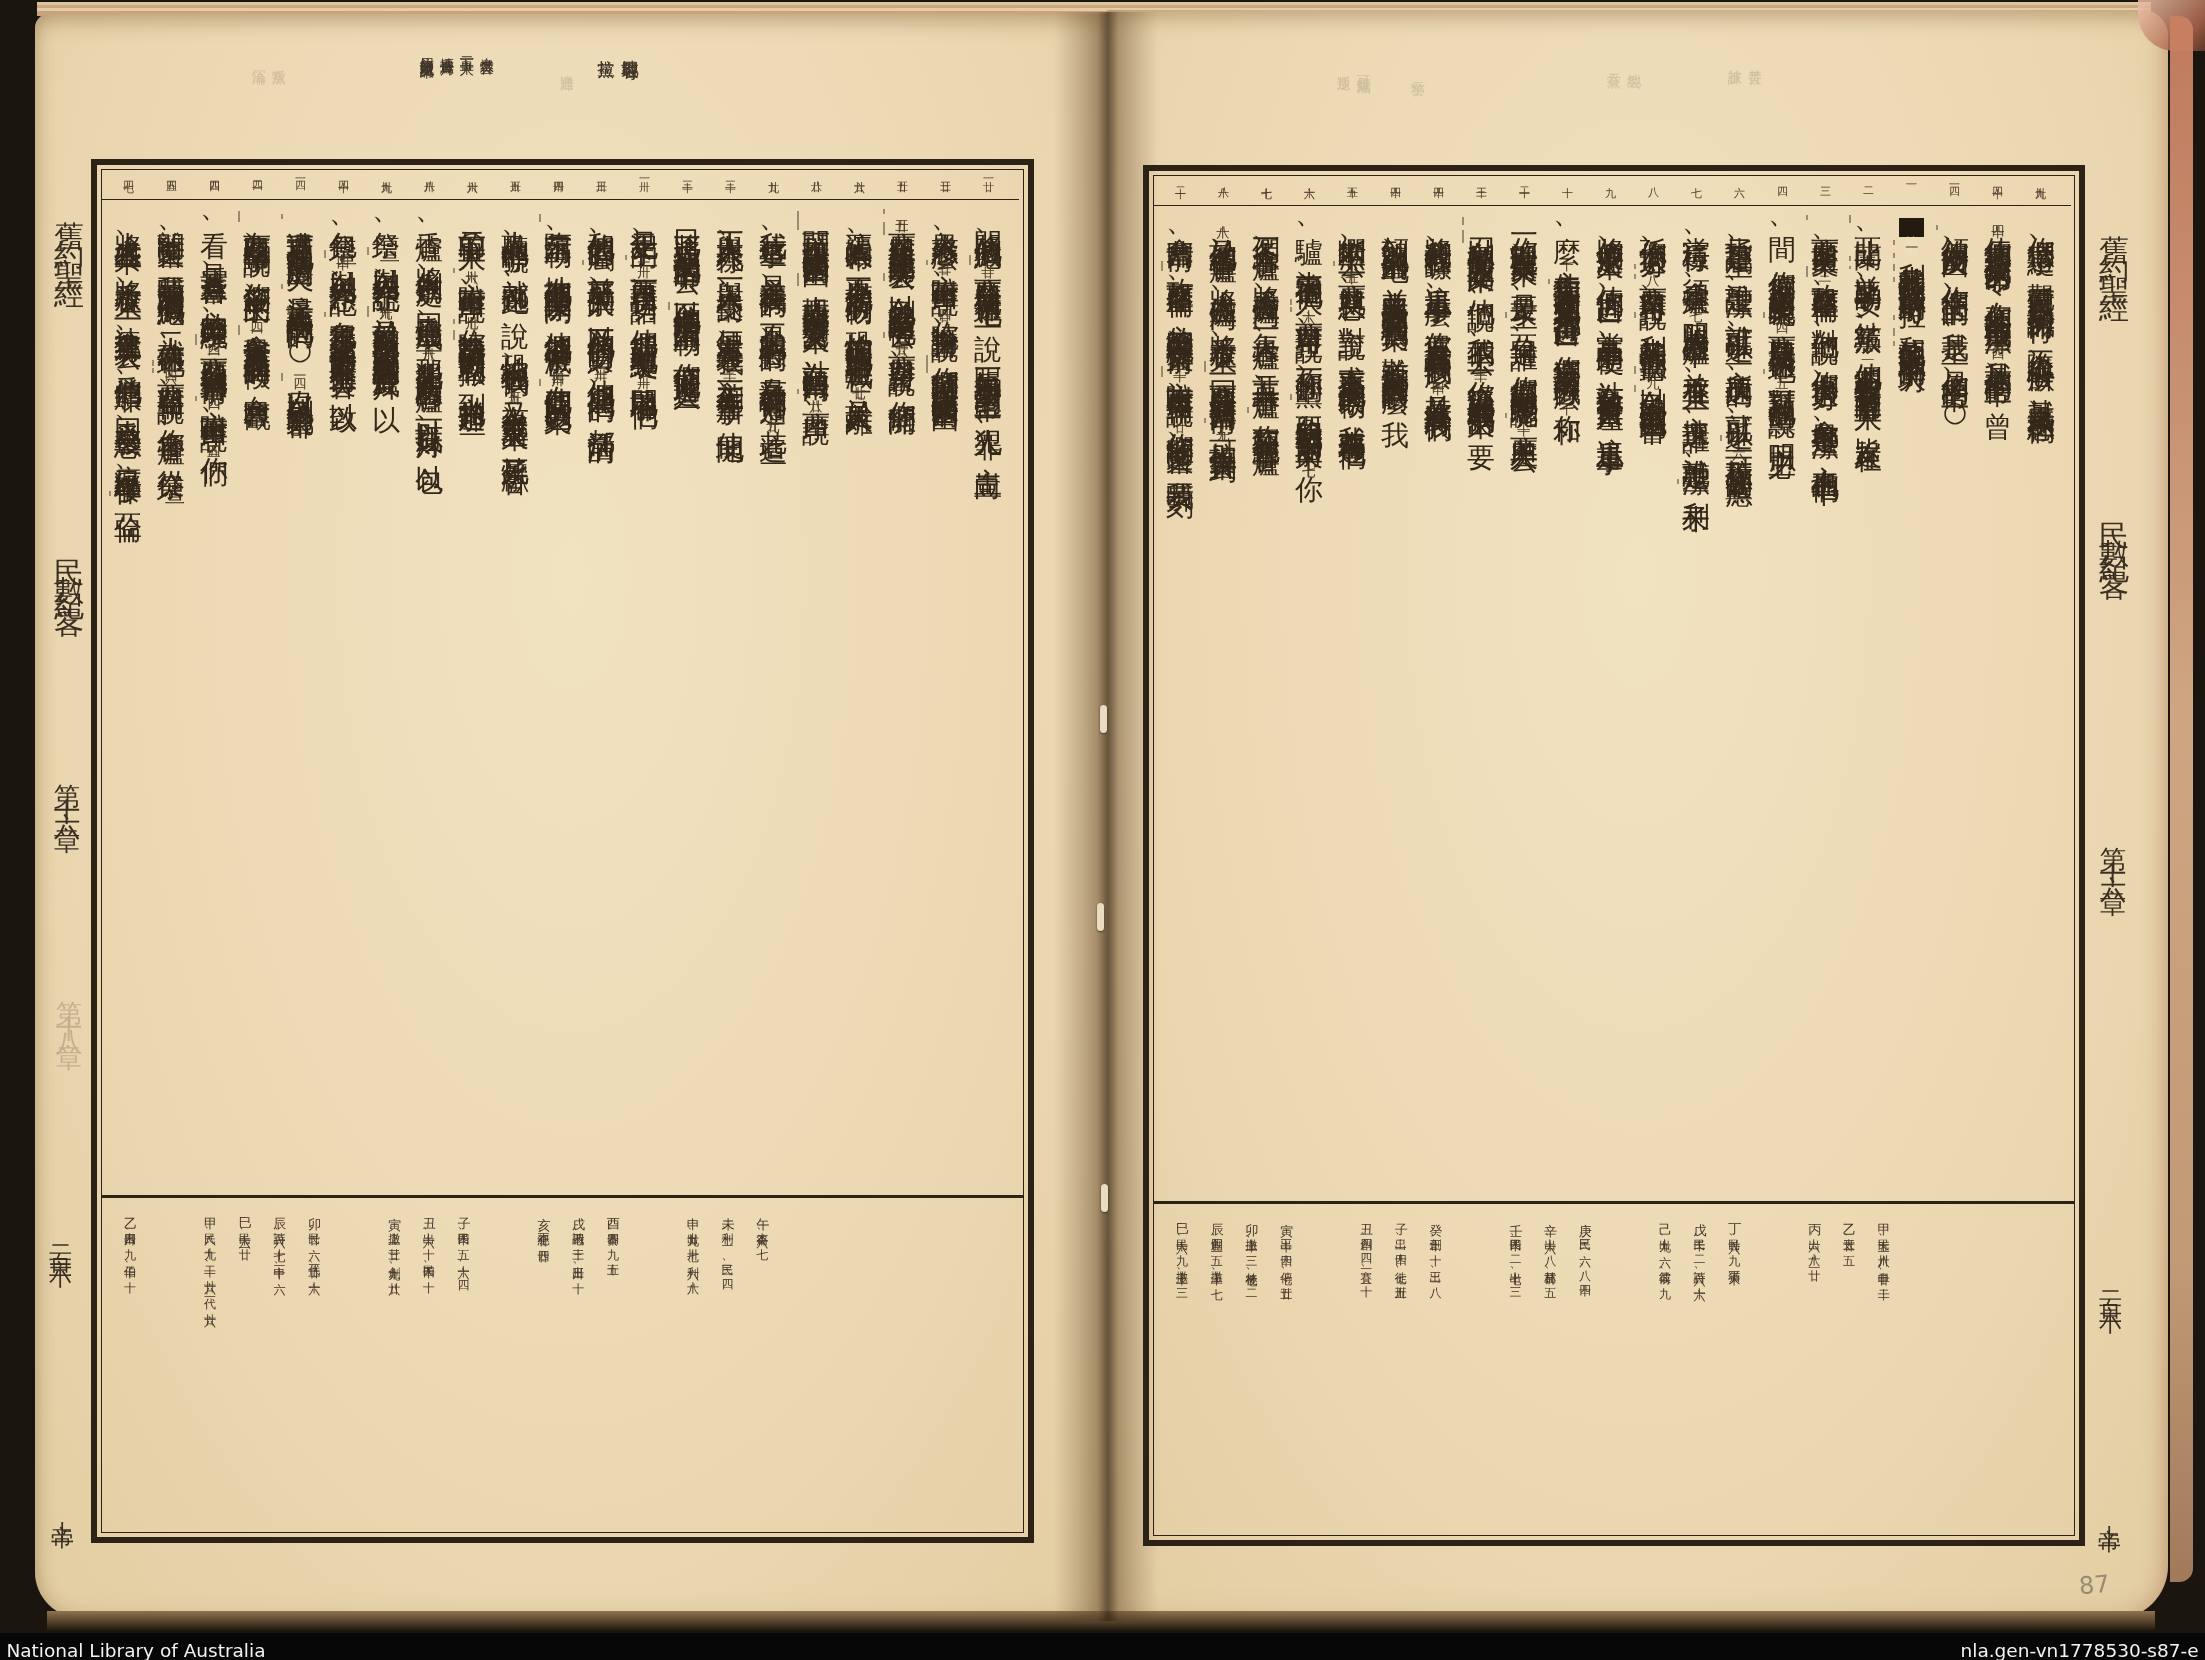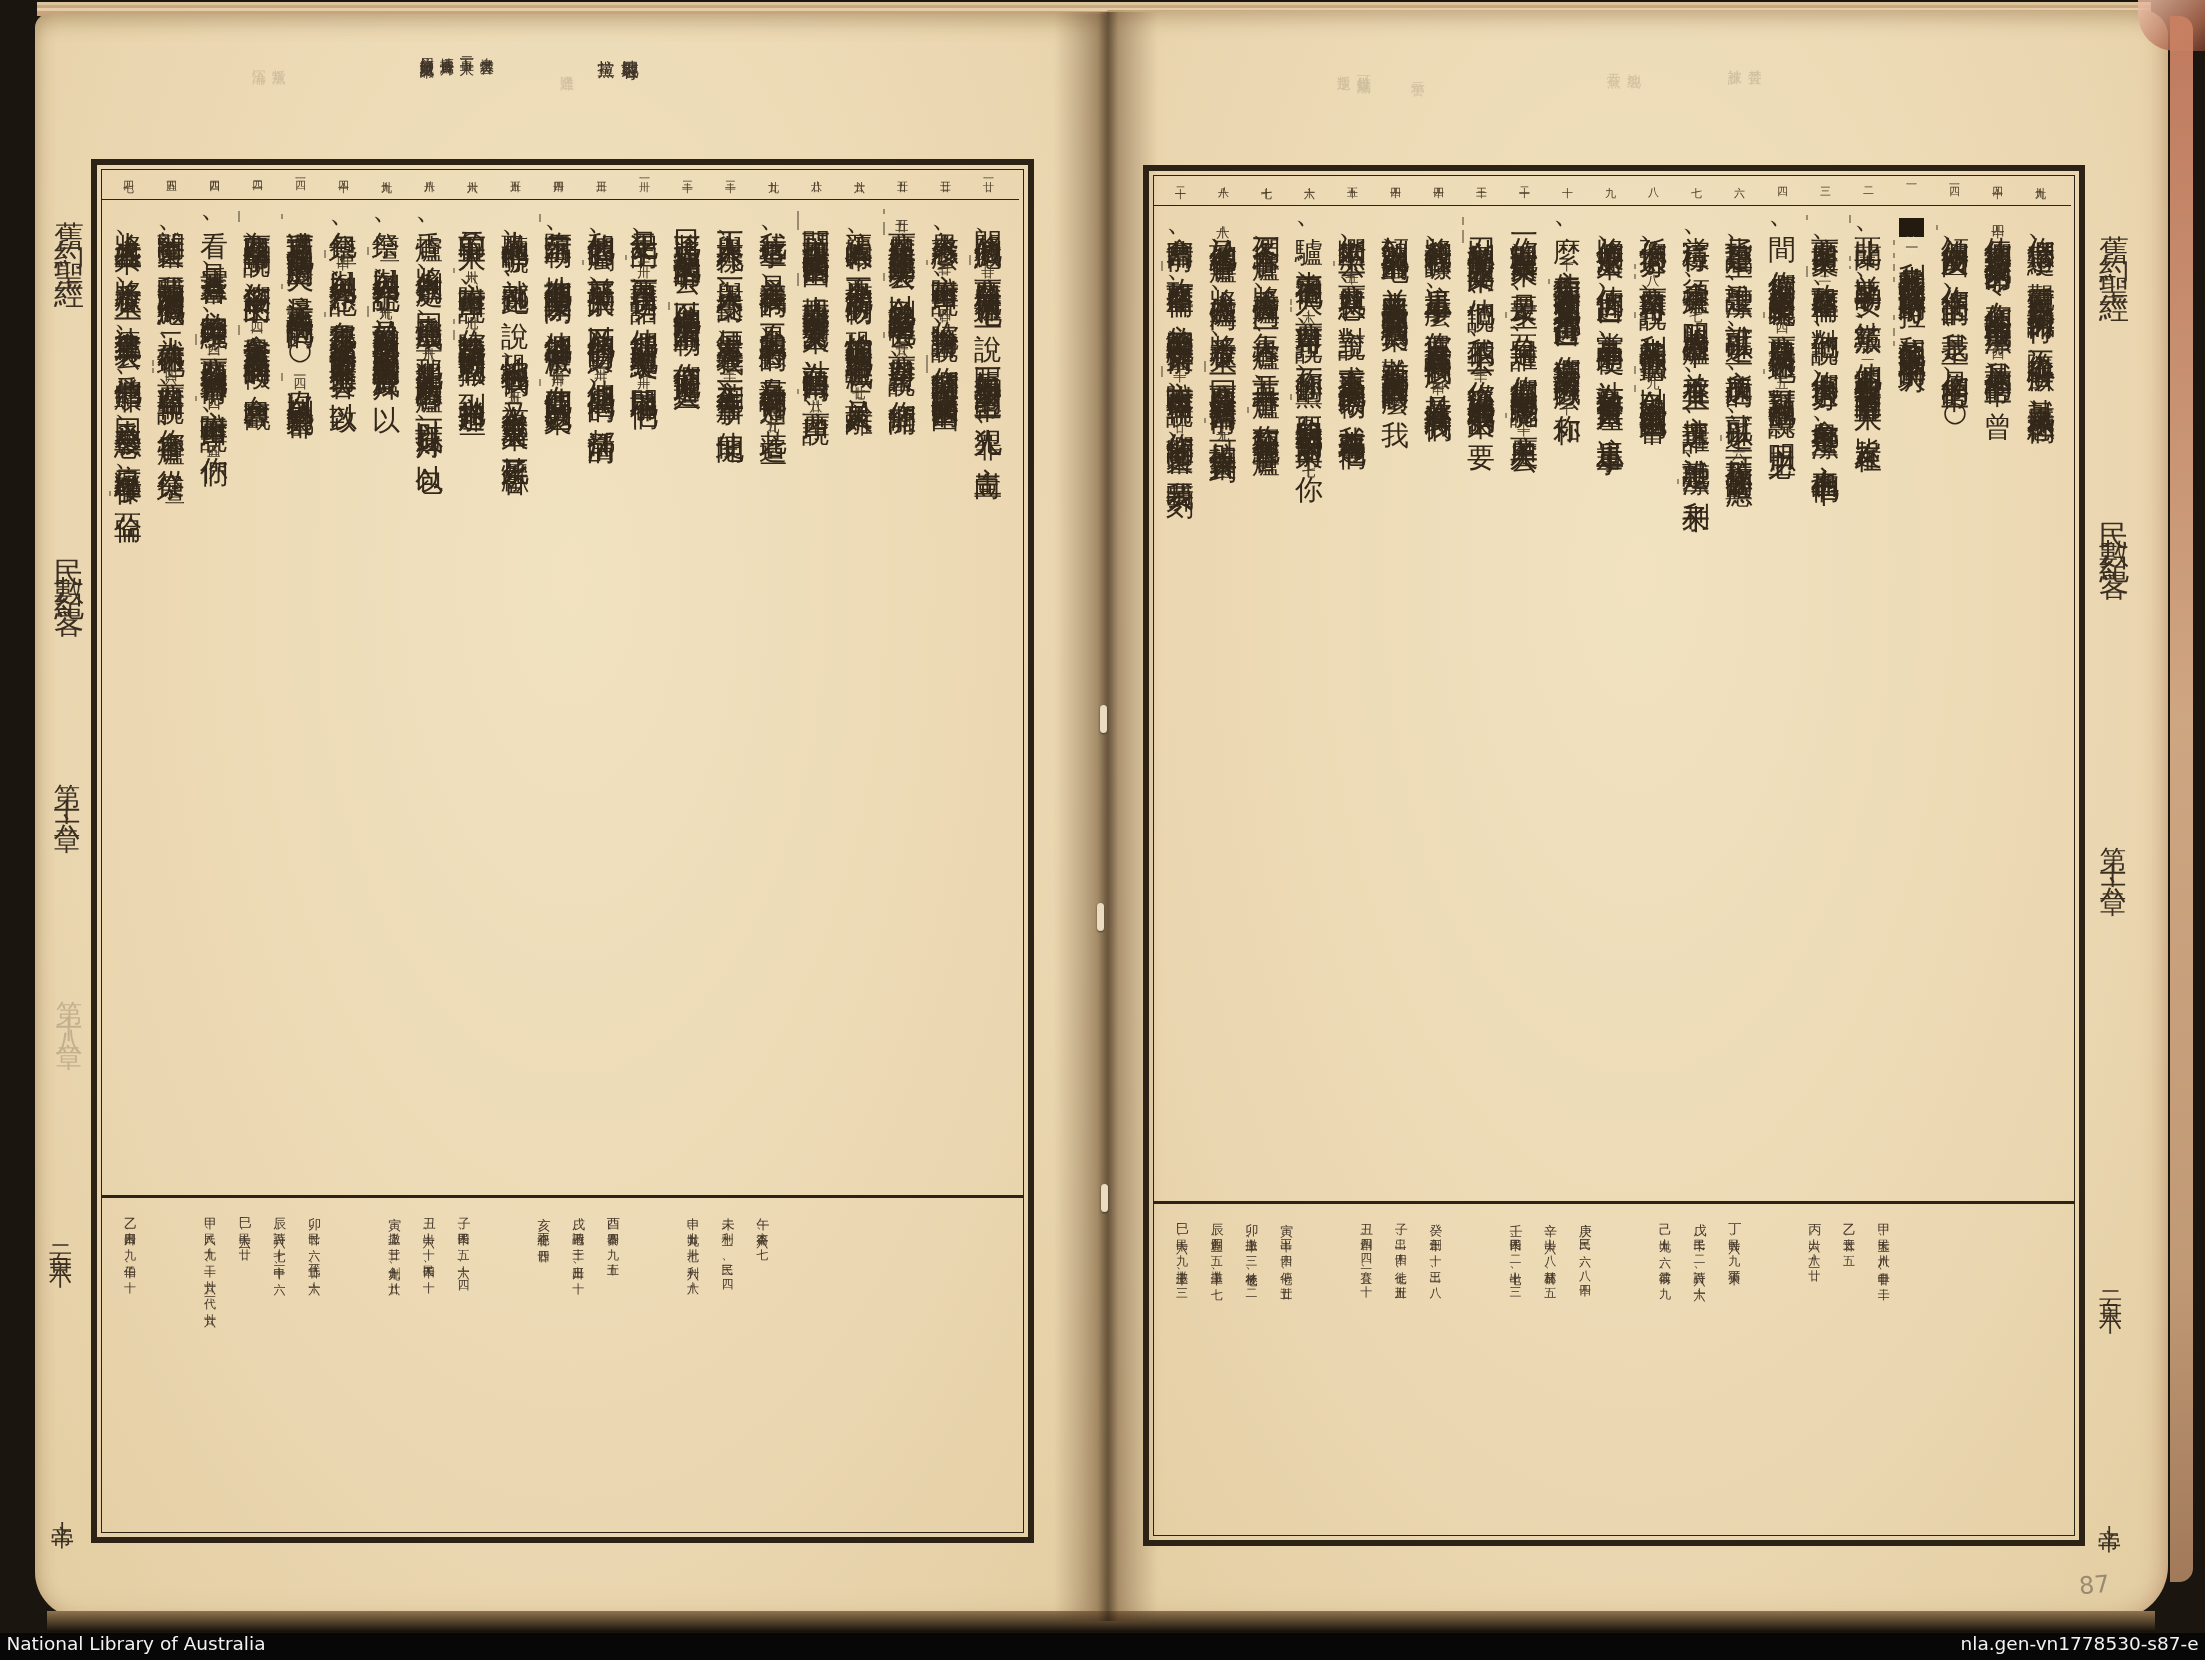--- a/index.html
+++ b/index.html
@@ -54,21 +54,21 @@
   
   .anno{position:absolute;writing-mode:vertical-rl;text-orientation:upright;
     font-size:14.3px;line-height:20px;letter-spacing:1.1px;color:#40352a;white-space:normal;}
   .anno .acol{white-space:nowrap;}
   .anno.big{font-size:17.5px;line-height:24px;}
   .anno.faint{opacity:.16;}
   
   .pencil{position:absolute;left:2079px;top:1571px;font-size:24px;color:#8b7e6b;
     transform:rotate(-5deg);opacity:.85;}
   .bar{position:absolute;left:0;top:1633px;width:2205px;height:28px;background:#070707;
-    display:flex;align-items:flex-start;justify-content:space-between;box-sizing:border-box;padding:0 6.4px;}
+    display:flex;align-items:flex-end;justify-content:space-between;box-sizing:border-box;padding:0 6.4px;}
   .bar span{font-size:18.5px;color:#f2f2f2;letter-spacing:0;}
 </style>
 </head>
 <body>
 
 <div class="shot">
 
   <div class="edge-top"></div>
   <div class="page pageL"></div>
   <div class="page pageR"></div>

